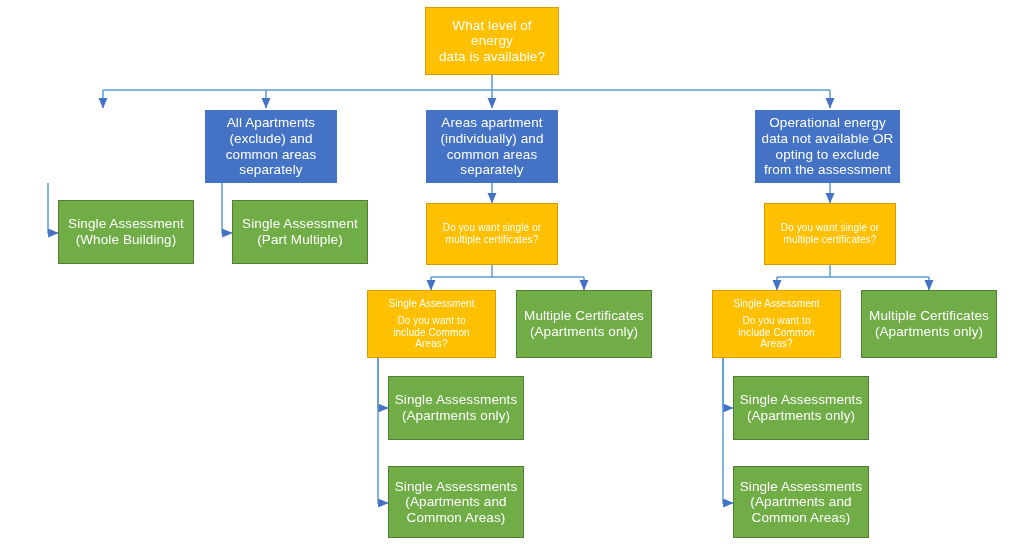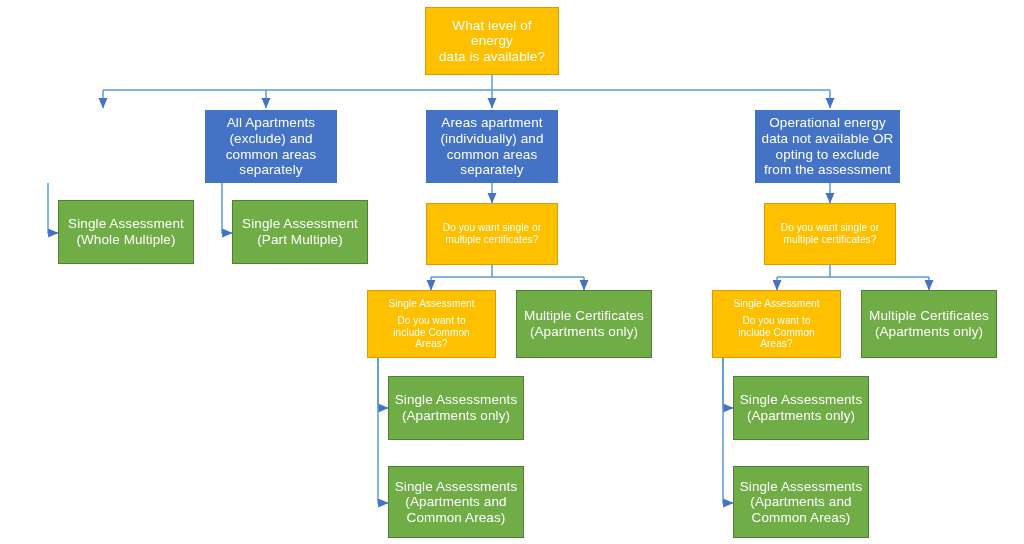--- a/index.html
+++ b/index.html
@@ -127,21 +127,21 @@
 
   <div class="node n-blue" style="left:755px; top:110px; width:145px; height:73px;">
     <span class="line">Operational energy</span>
     <span class="line">data not available OR</span>
     <span class="line">opting to exclude</span>
     <span class="line">from the assessment</span>
   </div>
 
   <div class="node n-green" style="left:58px; top:200px; width:136px; height:64px;">
     <span class="line">Single Assessment</span>
-    <span class="line">(Whole Multiple)</span>
+    <span class="line">(Whole Building)</span>
   </div>
 
   <div class="node n-green" style="left:232px; top:200px; width:136px; height:64px;">
     <span class="line">Single Assessment</span>
     <span class="line">(Part Multiple)</span>
   </div>
 
   <div class="node n-orange" style="left:426px; top:203px; width:132px; height:62px;">
     <span class="line">Do you want single or</span>
     <span class="line">multiple certificates?</span>

